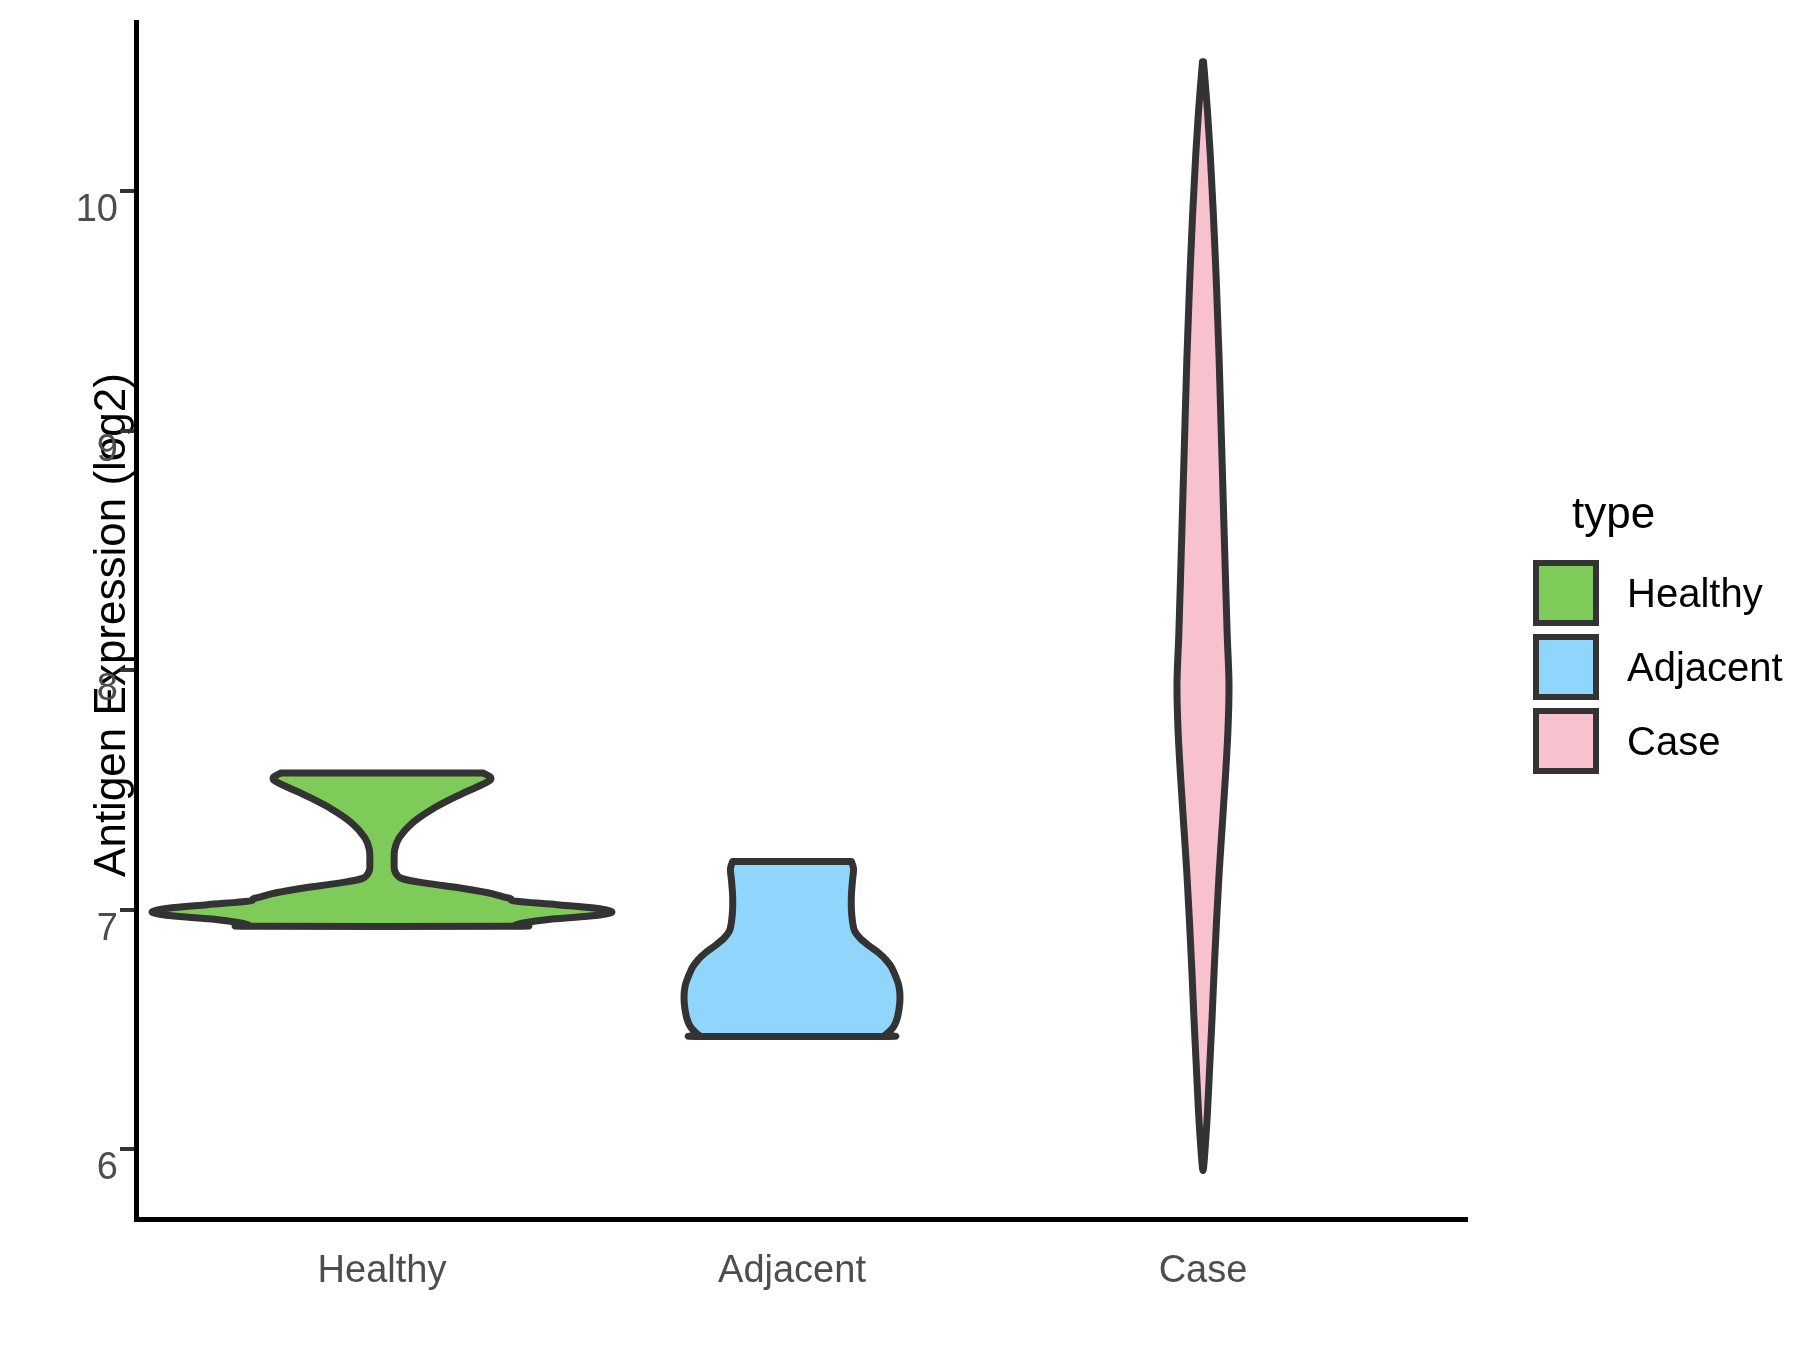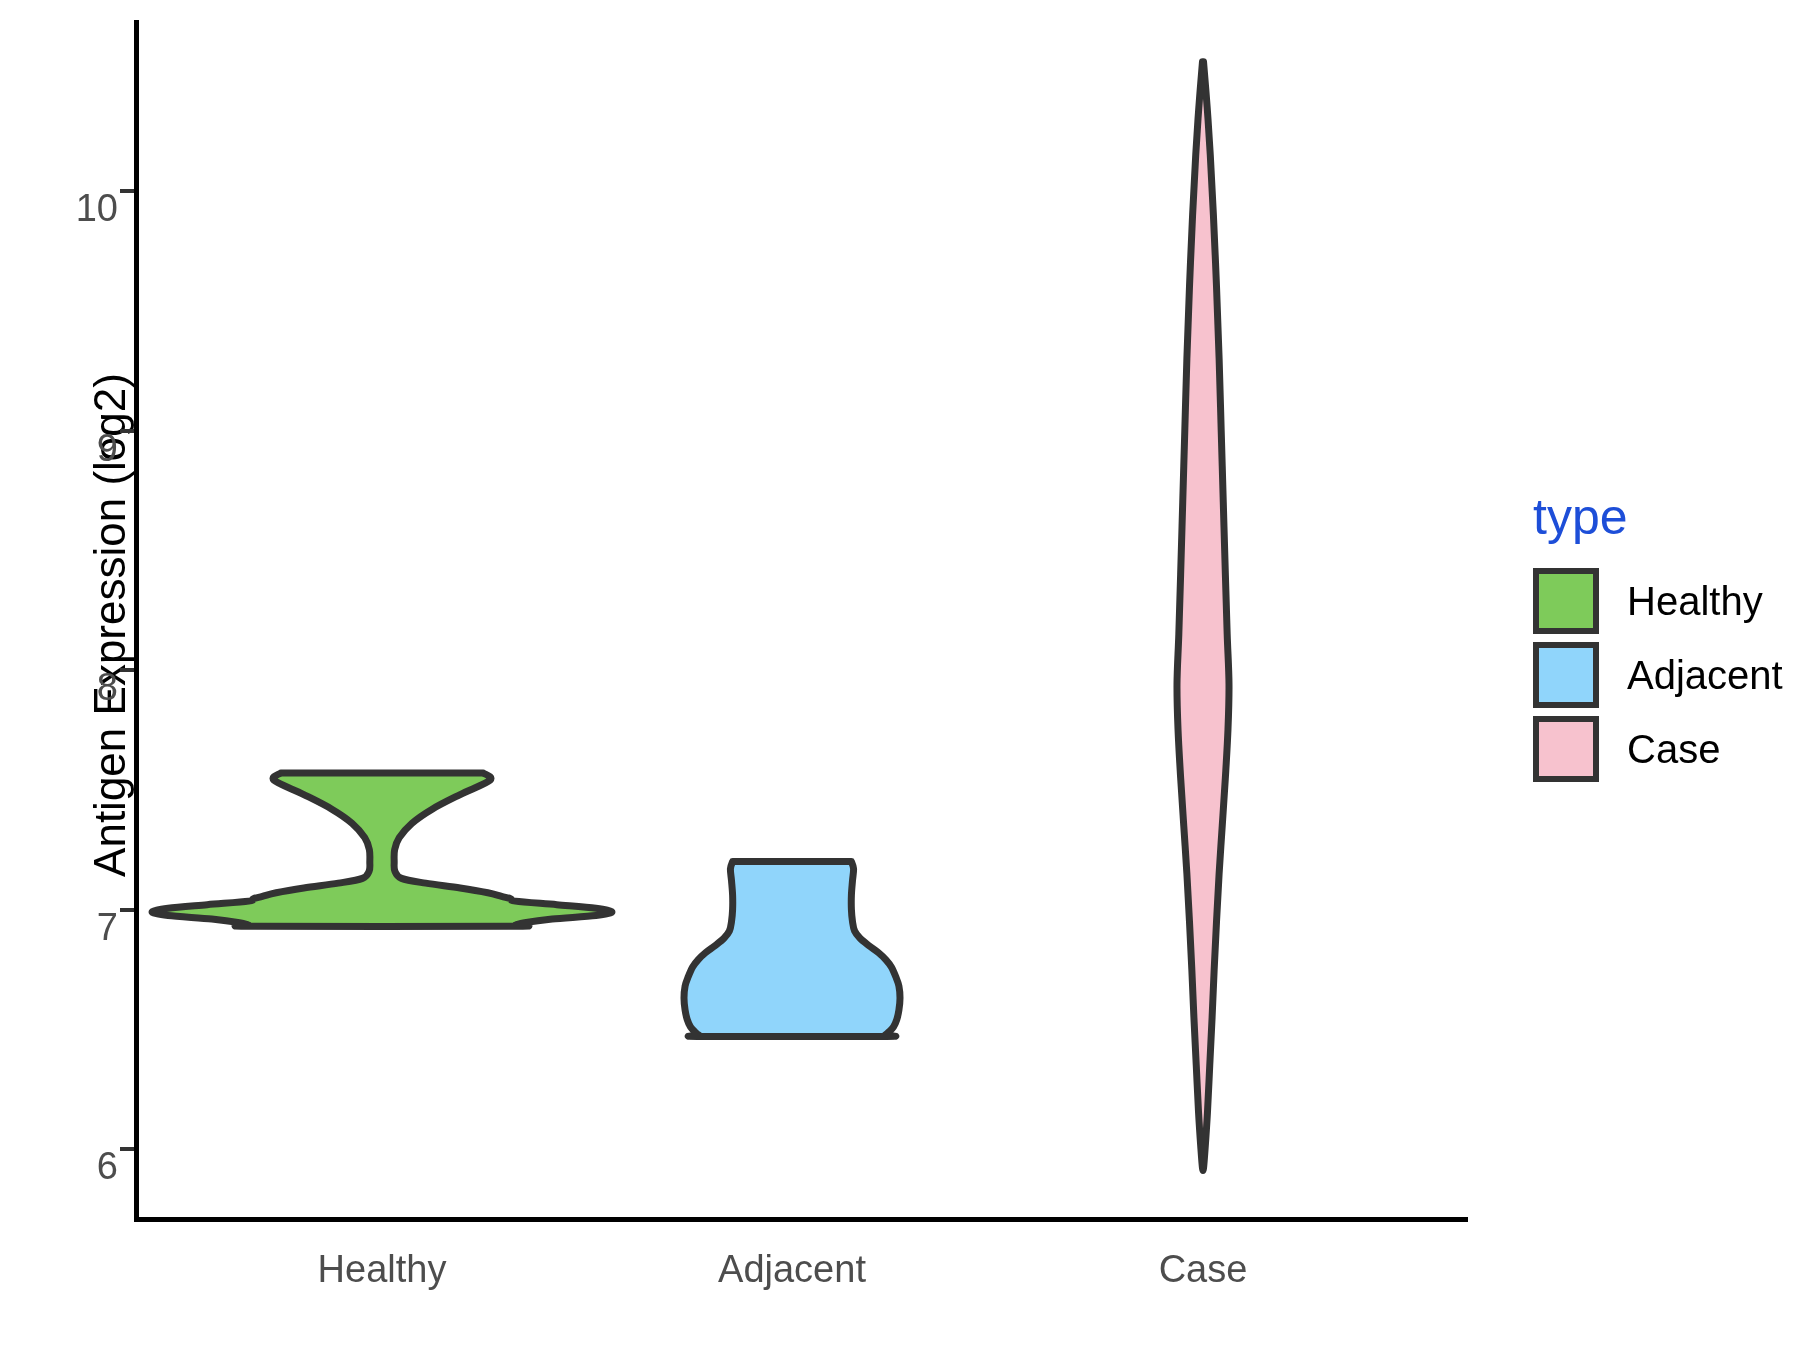--- a/index.html
+++ b/index.html
@@ -72,21 +72,21 @@
   .panel {
     position:absolute;
     left:139px; top:20px;
     width:1329px; height:1197px;
     overflow:visible;
   }
   .panel svg { display:block; }
 
   
   .legend { position:absolute; left:1533px; top:488px; }
-  .legend-title { font-size:50px; color:#1d4ed8; margin-bottom:18px; }
+  .legend-title { font-size:44px; color:#000000; margin-bottom:18px;margin-left:39px; }
   .legend-row { display:flex; align-items:center; height:74px; }
   .legend-key {
     width:66px; height:66px;
     border:6px solid #333333;
     box-sizing:border-box;
   }
   .legend-label {
     margin-left:28px;
     font-size:40px;
     color:#000000;

